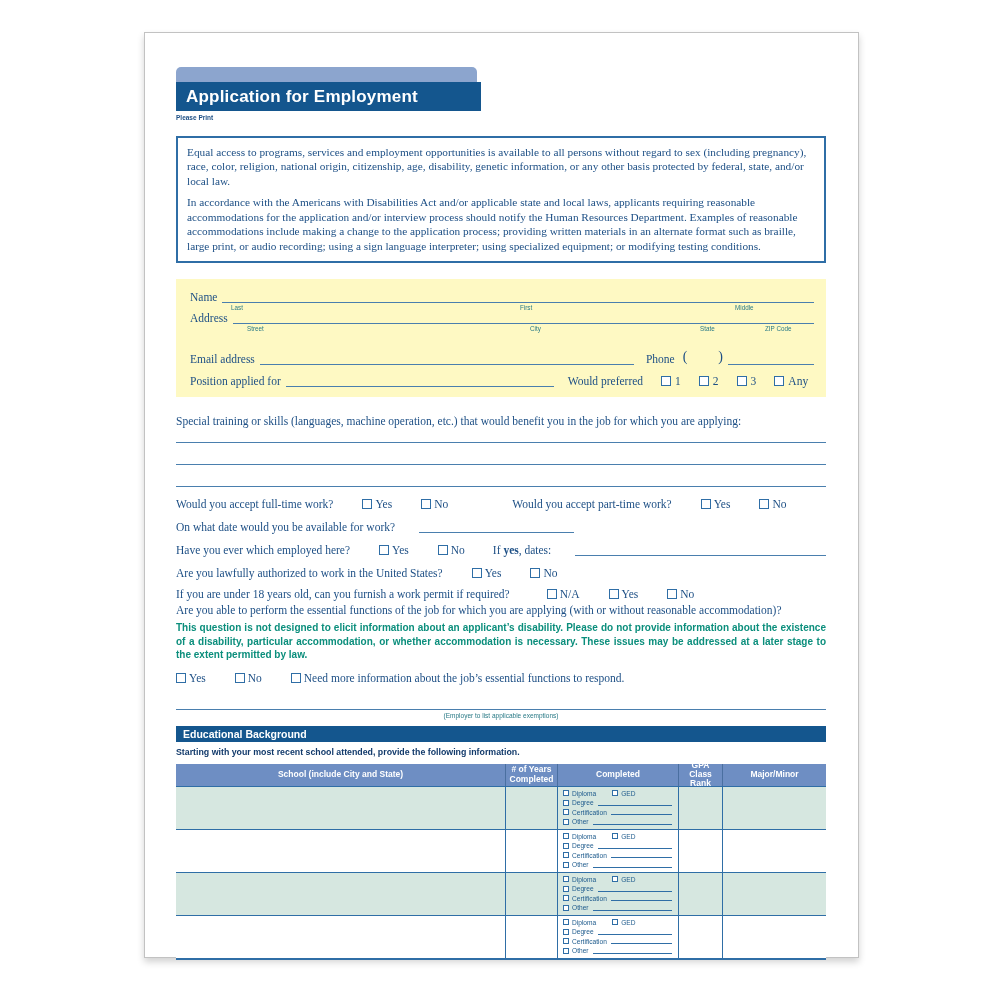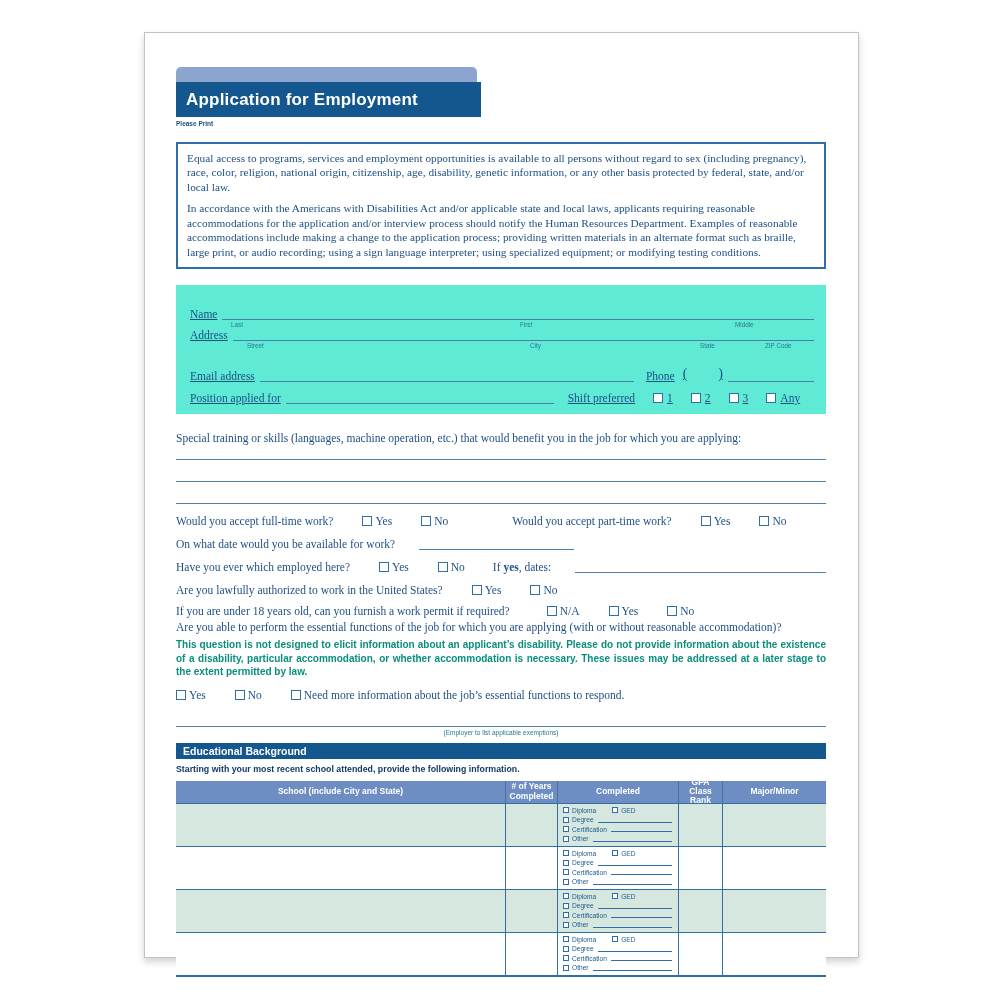--- a/index.html
+++ b/index.html
@@ -7,31 +7,31 @@
   .stage { position:relative; width:1000px; height:1000px; background:#ffffff; overflow:hidden; }
   .page {
     position:absolute; left:144px; top:32px; width:715px; height:926px;
     background:#ffffff; border:1px solid #c2c2c2;
     box-shadow:0 4px 7px rgba(0,0,0,.18);
   }
   .content { position:absolute; left:31px; top:0; width:650px; }
 
   
   .topbar { margin-top:34px; width:301px; height:15px; background:#8ca5ce; border-radius:5px 5px 0 0; }
-  .titlebox { width:305px; height:35px; background:#14568e; display:flex; align-items:center; }
+  .titlebox { width:305px; height:29px; background:#14568e; display:flex; align-items:center; }
   .titlebox .t { color:#ffffff; font-weight:bold; font-size:17px; padding-left:10px; letter-spacing:.2px; }
   .pleaseprint { font-size:6.5px; color:#1d4f85; margin-top:3px; font-weight:bold; }
 
   
   .eeobox { margin-top:15px; width:650px; border:2px solid #2f6ea6; padding:7px 9px 8px 9px;
             font-family:"Liberation Serif",serif; color:#1d4f85; font-size:11.3px; line-height:1.28; }
   .eeobox p + p { margin-top:7px; }
 
   
-  .band { margin-top:16px; width:650px; background:#5eead4; padding:23px 12px 10px 14px; color:#1d4f85;text-decoration:underline; }
+  .band { margin-top:16px; width:650px; background:#fef9c3; padding:12px 12px 10px 14px; color:#1d4f85; }
   .serif { font-family:"Liberation Serif",serif; }
   .frow { display:flex; align-items:flex-end; font-size:11.5px; }
   .frow .lbl { white-space:nowrap; }
   .wline { flex:1 1 auto; border-bottom:1px solid #4a7fae; height:12px; margin-left:5px; }
   .wline.short { flex:0 0 auto; }
   .sublabels { position:relative; height:9px; font-size:6.3px; color:#2a7a86; }
   .sublabels span { position:absolute; top:1px; }
   .bandrow { margin-top:16px; }
   .cb { display:inline-block; width:10px; height:10px; border:1.2px solid #2f6ea6; background:#fff;
         vertical-align:-1px; margin-right:4px; flex:0 0 auto; }
@@ -123,21 +123,21 @@
           <span class="lbl" style="margin-left:12px">Phone</span>
           <span class="phone-paren" style="margin-left:8px">(</span>
           <span class="wline short" style="width:26px;border-bottom:none"></span>
           <span class="phone-paren">)</span>
           <span class="wline short" style="width:86px"></span>
         </div>
         <div class="frow bandrow" style="margin-top:10px">
           <span class="lbl">Position applied for</span>
           <span class="wline short" style="width:268px"></span>
           <span class="shift">
-            <span>Shift preferred</span>
+            <span>Would preferred</span>
             <span class="shiftopt">
                 <span class="cb"></span>
                 <span>1</span>
               </span>
             <span class="shiftopt">
                 <span class="cb"></span>
                 <span>2</span>
               </span>
             <span class="shiftopt">
                 <span class="cb"></span>

